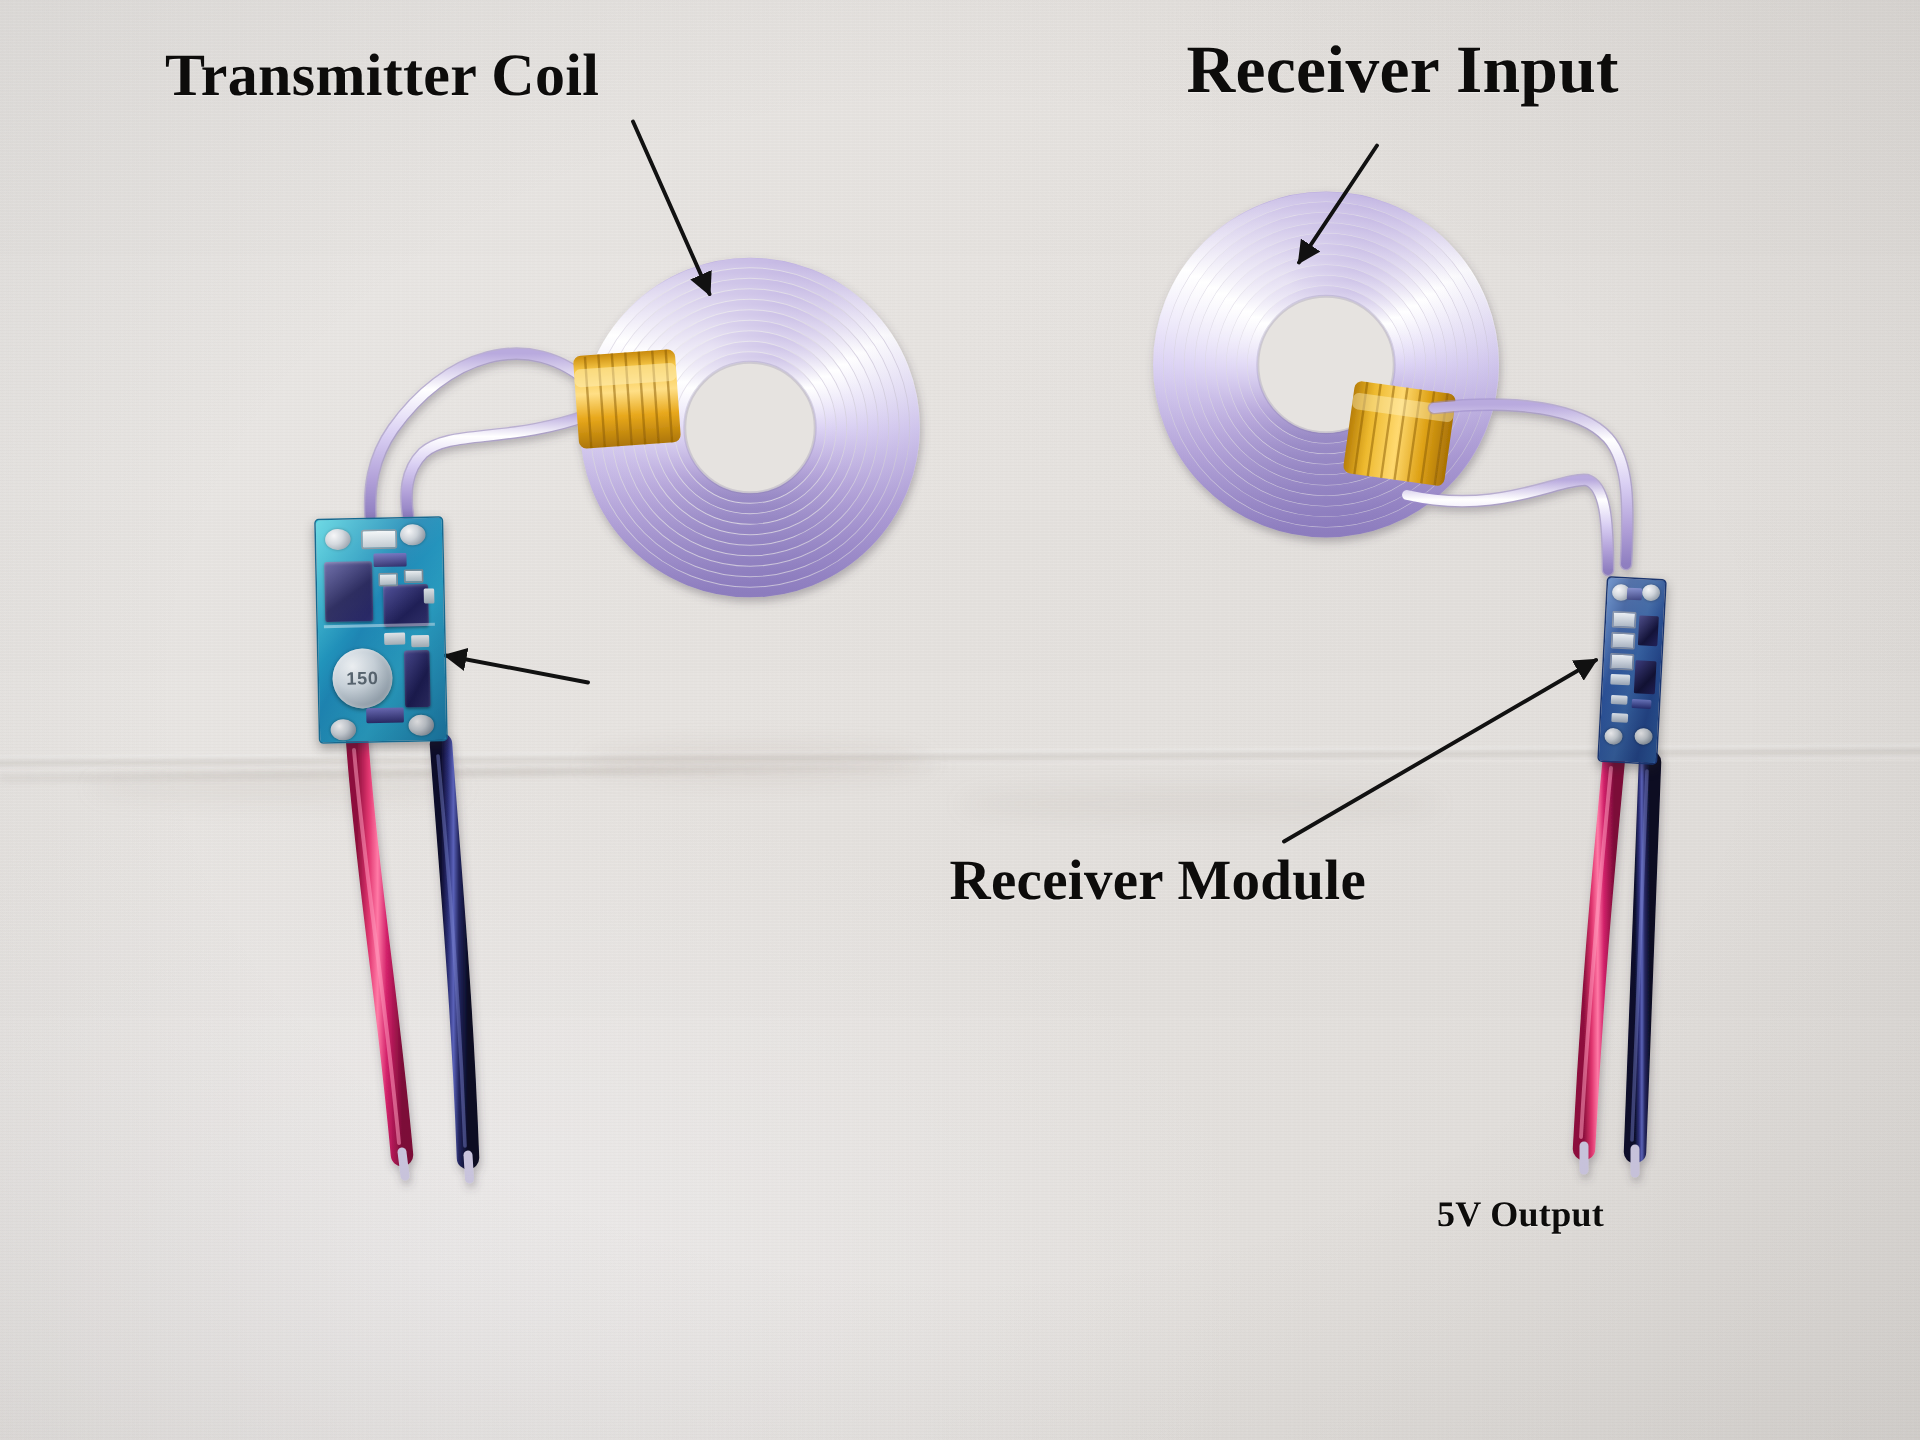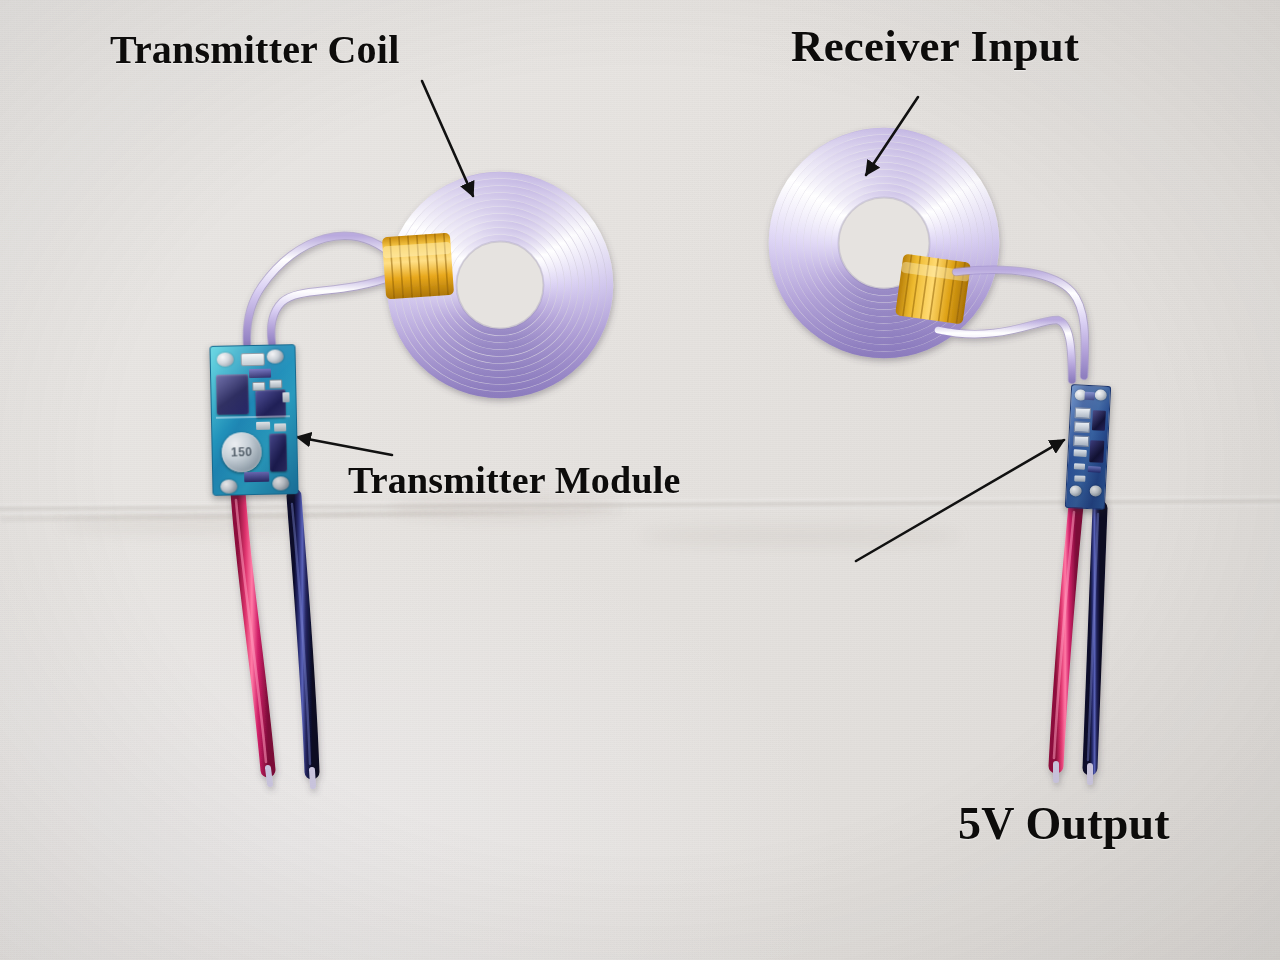--- a/index.html
+++ b/index.html
@@ -347,16 +347,16 @@
     <div class="comp" style="left:7px;top:90px;width:11px;height:6px;background:linear-gradient(#dfe6ee,#9aa6b6);border-radius:1px;"></div>
     <div class="pad" style="left:3px;top:100px;width:12px;height:11px;"></div>
     <div class="pad" style="left:23px;top:99px;width:12px;height:11px;"></div>
     <div class="comp" style="left:0;top:0;right:0;bottom:0;background:linear-gradient(125deg,rgba(255,255,255,.28),rgba(255,255,255,0) 45%,rgba(0,0,0,.16));border-radius:3px;"></div>
   </div>
 
   <div class="bg-vignette"></div>
 
   <div class="label" style="left:110px;top:26px;font-size:40px;">Transmitter Coil</div>
   <div class="label" style="left:791px;top:20px;font-size:45px;">Receiver Input</div>
-  <div class="label" style="left:348px;top:458px;font-size:38px;">Transmitter Module</div>
-  <div class="label" style="left:958px;top:797px;font-size:46px;">5V Output</div>
+  <div class="label" style="left:633px;top:565px;font-size:38px;">Receiver Module</div>
+  <div class="label" style="left:958px;top:797px;font-size:24px;">5V Output</div>
 
 </div>
 
 </body></html>

